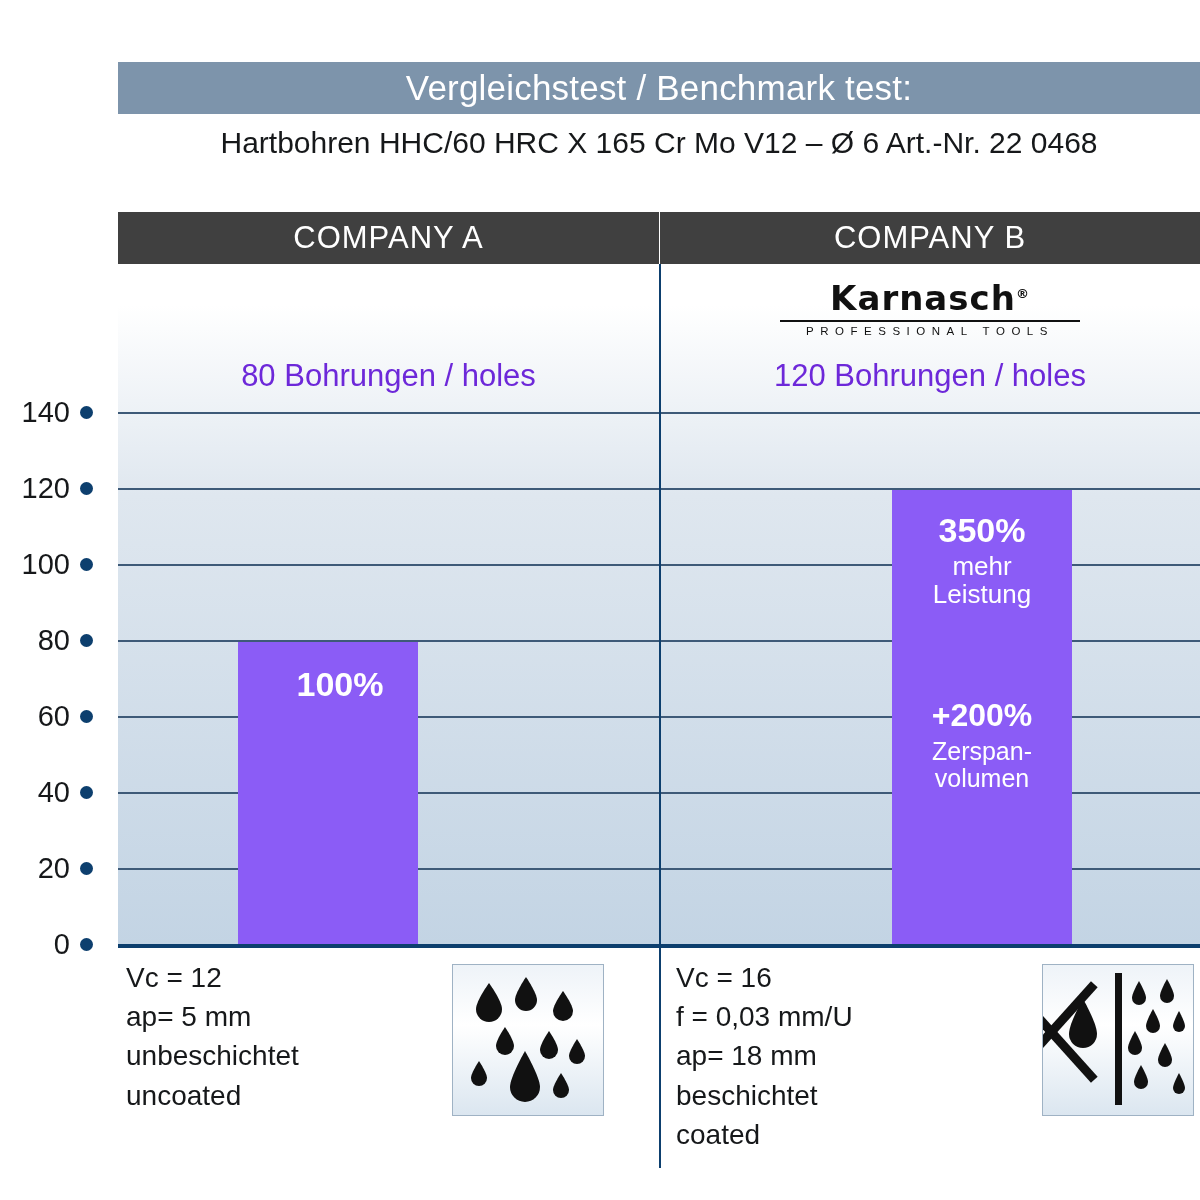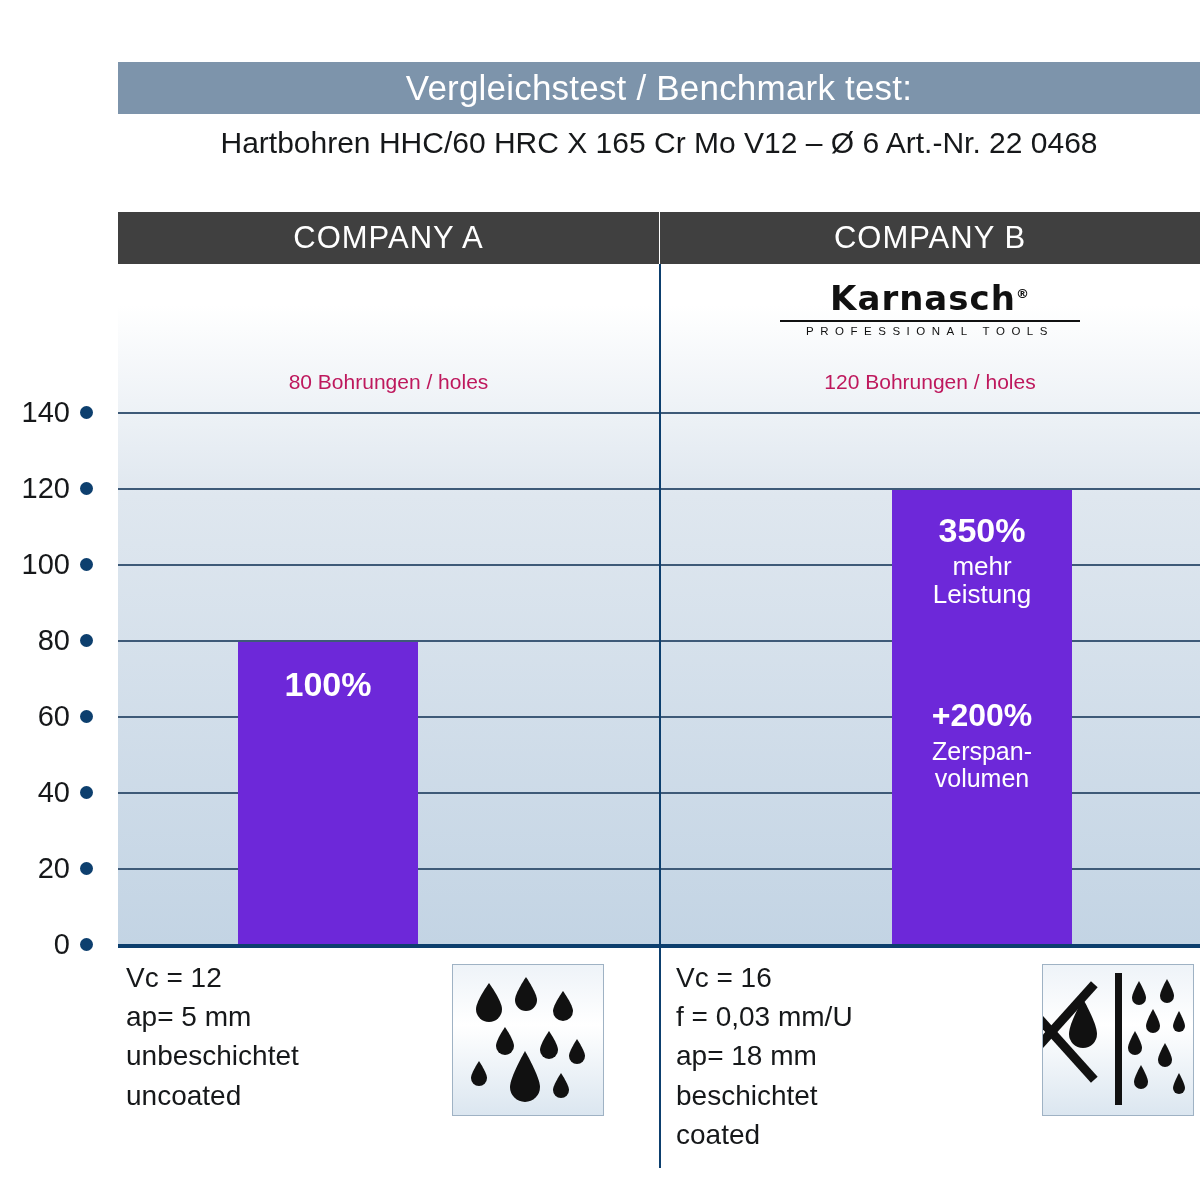--- a/index.html
+++ b/index.html
@@ -115,24 +115,23 @@
     width: 300px;
     height: 2px;
     background: #111;
     margin: 2px auto 3px auto;
   }
 
   
   .holes {
     position: absolute;
     top: 358px;
-    font-size: 21px;
-    color: #be185d;
+    font-size: 31px;
+    color: #6d28d9;
     text-align: center;
-    margin-top: 12px;
   }
   .holes.a { left: 118px; width: 541px; }
   .holes.b { left: 660px; width: 540px; }
 
   
   .axis-label {
     position: absolute;
     width: 70px;
     text-align: right;
     font-size: 29px;
@@ -157,21 +156,21 @@
     left: 118px;
     top: 944px;
     width: 1082px;
     height: 4px;
     background: #0d3f6e;
   }
 
   
   .bar {
     position: absolute;
-    background: #6d28d9;
+    background: #8b5cf6;
   }
   .bar.a {
     left: 238px;
     width: 180px;
     top: 642px;
     height: 304px;
   }
   .bar.b {
     left: 892px;
     width: 180px;
@@ -182,20 +181,21 @@
     color: #ffffff;
     text-align: center;
     width: 100%;
     position: absolute;
     line-height: 1.08;
   }
   .bar-a-pct {
     top: 24px;
     font-size: 34px;
     font-weight: bold;
+    padding-left: 12px;
   }
   .bar-b-top {
     top: 22px;
     font-size: 34px;
     font-weight: bold;
   }
   .bar-b-top-sub {
     top: 62px;
     font-size: 26px;
   }

